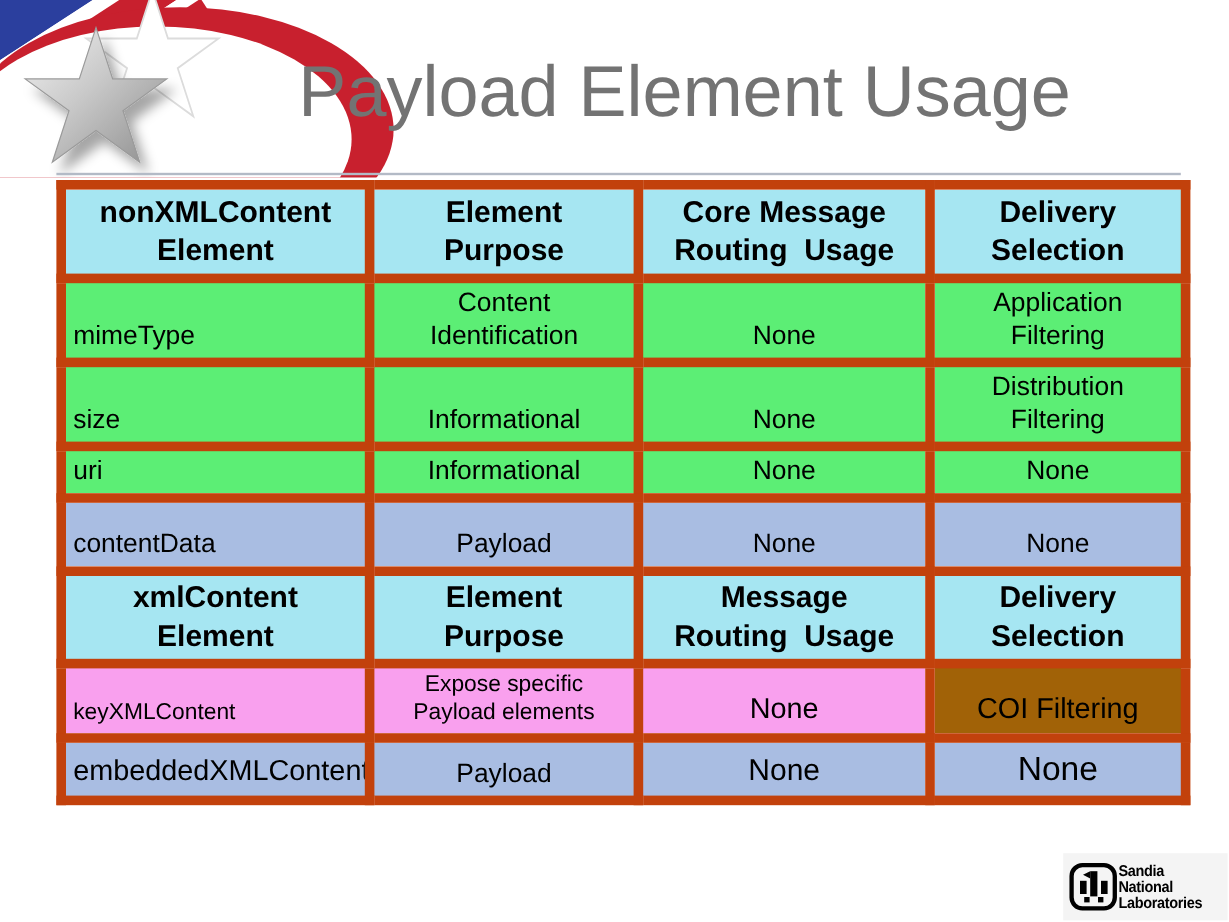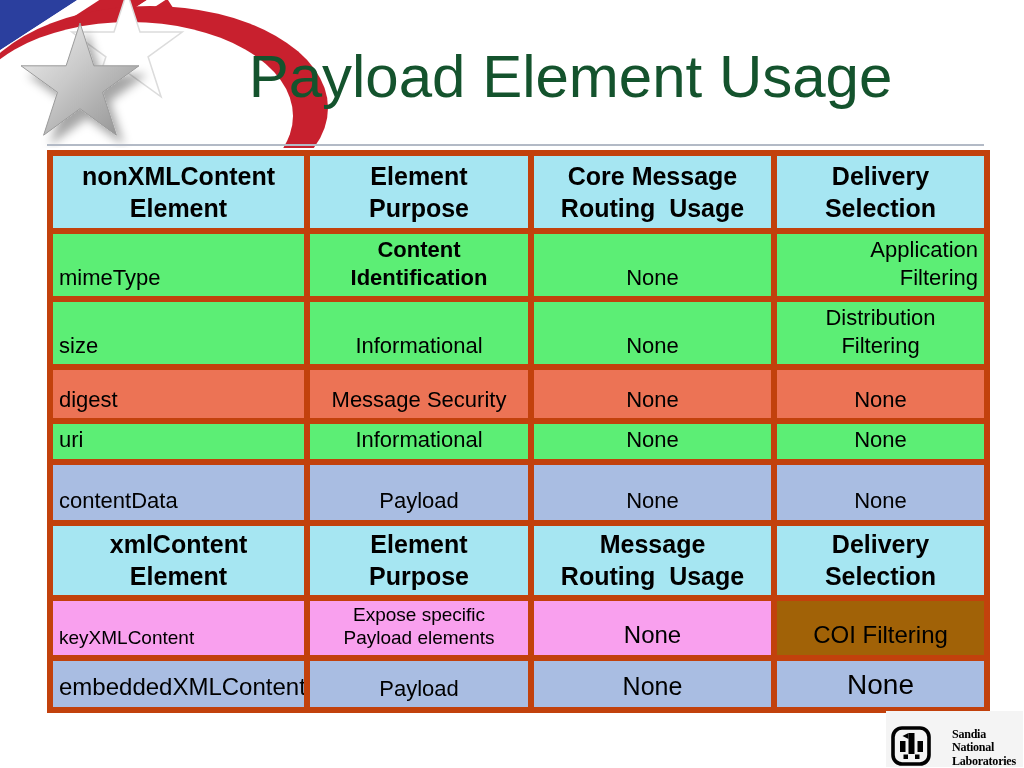--- a/index.html
+++ b/index.html
@@ -4,48 +4,48 @@
 <style>
   html,body { margin:0; padding:0; }
   #slide {
     position:relative; width:1024px; height:768px;
     background:#ffffff; overflow:hidden;
     font-family:"Liberation Sans", sans-serif;
   }
   #title {
     position:absolute; left:125px; right:8px; top:42px;
     text-align:center; font-size:60px; font-weight:400;
-    color:#14532d; letter-spacing:0px; white-space:nowrap;
+    color:#737373; letter-spacing:0px; white-space:nowrap;
   }
   #flag-logo { position:absolute; left:0; top:0; }
   #top-rule {
     position:absolute; left:47px; top:144px; width:937px; height:2px;
     background:#b3bac6;
   }
   #payload-table {
     position:absolute; left:47px; top:150px; width:937px;
     border-collapse:collapse; table-layout:fixed;
   }
   #payload-table th, #payload-table td {
-    border:6px solid #c2410c; color:#000; white-space:pre-wrap;
+    border:8px solid #c2410c; color:#000; white-space:pre-wrap;
     text-align:center; overflow:hidden;
   }
   #payload-table th {
     font-size:25px; font-weight:bold; vertical-align:middle;
     line-height:1.3; padding:2px 4px;
   }
   #payload-table td {
     font-size:22px; font-weight:400; vertical-align:bottom;
     line-height:1.25; padding:2px 6px 5px 6px;
   }
   #payload-table td.first-col { text-align:left; }
   #sandia-box {
     position:absolute; left:886px; top:711px; width:137px; height:56px;
-    background:#f4f4f4; display:flex; align-items:flex-end; gap:20px;
-    padding-left:4px; box-sizing:border-box;font-family:Liberation Serif, serif;
+    background:#f4f4f4; display:flex; align-items:center; gap:0;
+    padding-left:4px; box-sizing:border-box;
   }
   #sandia-text {
     font-weight:bold; font-size:13px; line-height:13.5px; color:#000;
     letter-spacing:-0.3px; transform:scaleX(0.93); transform-origin:left center;
   }
   #sandia-text div { white-space:nowrap; }
 </style>
 </head>
 <body>
 
@@ -96,38 +96,32 @@
 Element</th>
           <th style="background-color: rgb(166, 230, 242);">Element
 Purpose</th>
           <th style="background-color: rgb(166, 230, 242);">Core Message
 Routing  Usage</th>
           <th style="background-color: rgb(166, 230, 242);">Delivery
 Selection</th>
         </tr>
         <tr style="height: 68px;">
           <td class="first-col" style="background-color: rgb(92, 238, 117);">mimeType</td>
-          <td style="background-color: rgb(92, 238, 117); font-weight: bold;">Content
+          <td style="background-color: rgb(92, 238, 117);">Content
 Identification</td>
           <td style="background-color: rgb(92, 238, 117);">None</td>
-          <td style="background-color: rgb(92, 238, 117); text-align: right;">Application
+          <td style="background-color: rgb(92, 238, 117);">Application
 Filtering</td>
         </tr>
         <tr style="height: 63px;">
           <td class="first-col" style="background-color: rgb(92, 238, 117);">size</td>
           <td style="background-color: rgb(92, 238, 117);">Informational</td>
           <td style="background-color: rgb(92, 238, 117);">None</td>
           <td style="background-color: rgb(92, 238, 117);">Distribution
 Filtering</td>
-        </tr>
-        <tr style="height: 54px;">
-          <td class="first-col" style="background-color: rgb(236, 115, 85);">digest</td>
-          <td style="background-color: rgb(236, 115, 85);">Message Security</td>
-          <td style="background-color: rgb(236, 115, 85);">None</td>
-          <td style="background-color: rgb(236, 115, 85);">None</td>
         </tr>
         <tr style="height: 37px; border-radius: 10px;">
           <td class="first-col" style="background-color: rgb(92, 238, 117);">uri</td>
           <td style="background-color: rgb(92, 238, 117);">Informational</td>
           <td style="background-color: rgb(92, 238, 117);">None</td>
           <td style="background-color: rgb(92, 238, 117);">None</td>
         </tr>
         <tr style="height: 61px; margin-top: 19px;">
           <td class="first-col" style="background-color: rgb(169, 189, 226);">contentData</td>
           <td style="background-color: rgb(169, 189, 226);">Payload</td>

